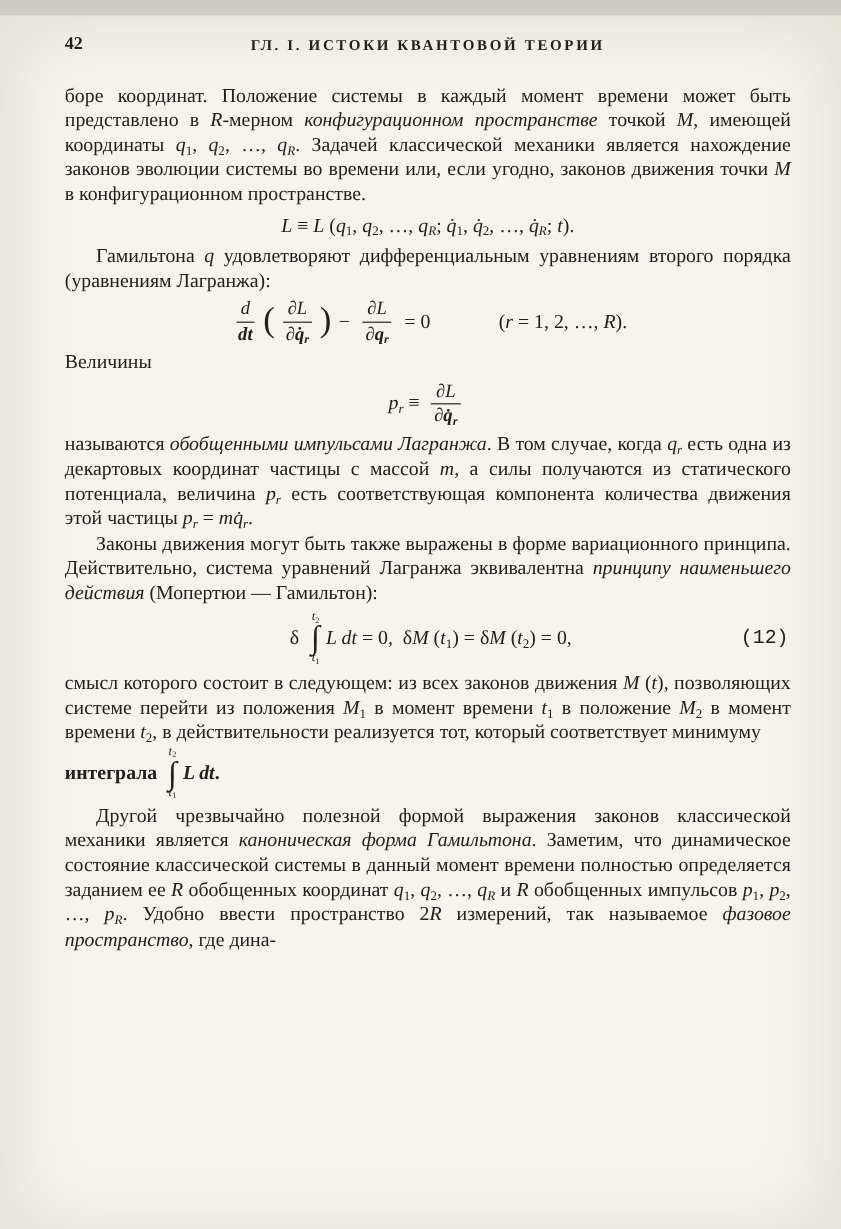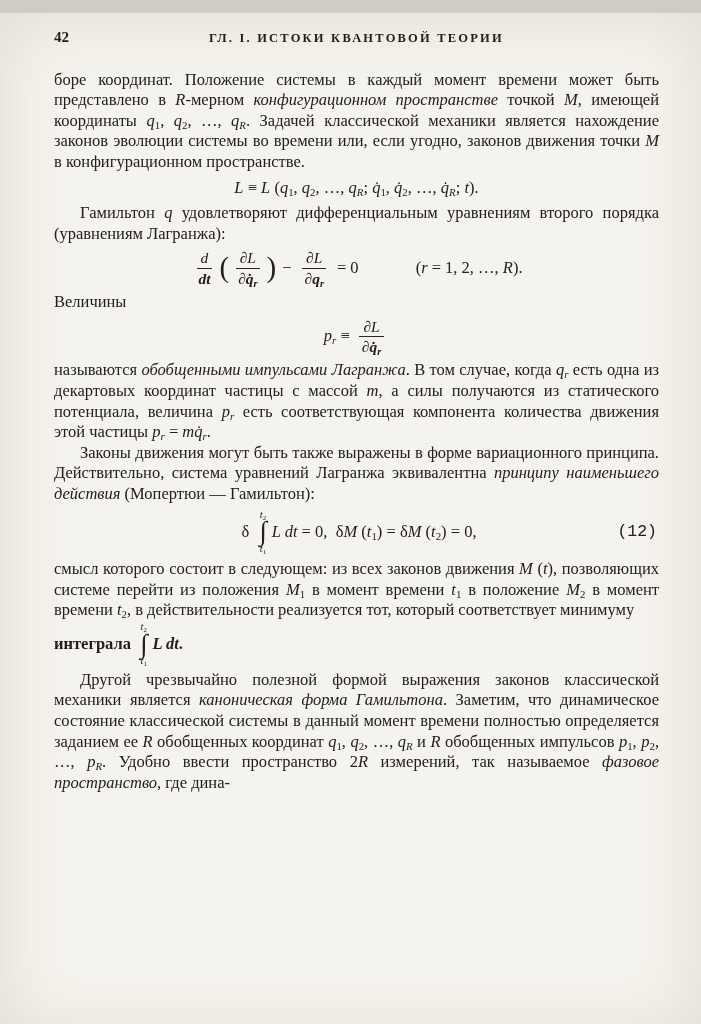--- a/index.html
+++ b/index.html
@@ -47,21 +47,21 @@
 
   <main>
 
     <p><span>боре координат. Положение системы в каждый момент времени может быть представлено в </span><span class="sg-i">R</span><span>-мерном </span><span class="sg-i">конфигурационном пространстве</span><span> точкой </span><span class="sg-i">M</span><span>, имеющей координаты </span><span class="sg-i">q</span><span class="sg-sub">1</span><span>, </span><span class="sg-i">q</span><span class="sg-sub">2</span><span>, …, </span><span class="sg-i">q</span><span class="sg-sub sg-i">R</span><span>. Задачей классической механики является нахождение законов эволюции системы во времени или, если угодно, законов движения точки </span><span class="sg-i">M</span><span> в конфигурационном пространстве.</span></p>
 
 
     <div class="eqrow">
       <span class="eqtext"><span class="sg-i">L</span><span> ≡ </span><span class="sg-i">L</span><span> (</span><span class="sg-i">q</span><span class="sg-sub">1</span><span>, </span><span class="sg-i">q</span><span class="sg-sub">2</span><span>, …, </span><span class="sg-i">q</span><span class="sg-sub sg-i">R</span><span>; </span><span class="sg-i">q̇</span><span class="sg-sub">1</span><span>, </span><span class="sg-i">q̇</span><span class="sg-sub">2</span><span>, …, </span><span class="sg-i">q̇</span><span class="sg-sub sg-i">R</span><span>; </span><span class="sg-i">t</span><span>).</span></span>
     </div>
 
-    <p class="indent"><span>Гамильтон </span><span class="sg-i">q</span><span> удовлетворяют дифференциальным уравнениям второго порядка (уравнениям Лагранжа):</span></p>
+    <p class="indent"><span>Гамильтона </span><span class="sg-i">q</span><span> удовлетворяют дифференциальным уравнениям второго порядка (уравнениям Лагранжа):</span></p>
 
     <div class="eqrow">
       <span class="frac">
         <span class="fr-num"><span class="sg-i">d</span></span>
         <span class="fr-den"><span class="sg-i">dt</span></span>
       </span>
       <span class="bigp">(</span>
       <span class="frac">
         <span class="fr-num"><span class="sg-i">∂L</span></span>
         <span class="fr-den"><span class="sg-i">∂q̇</span><span class="sg-sub sg-i">r</span></span>

